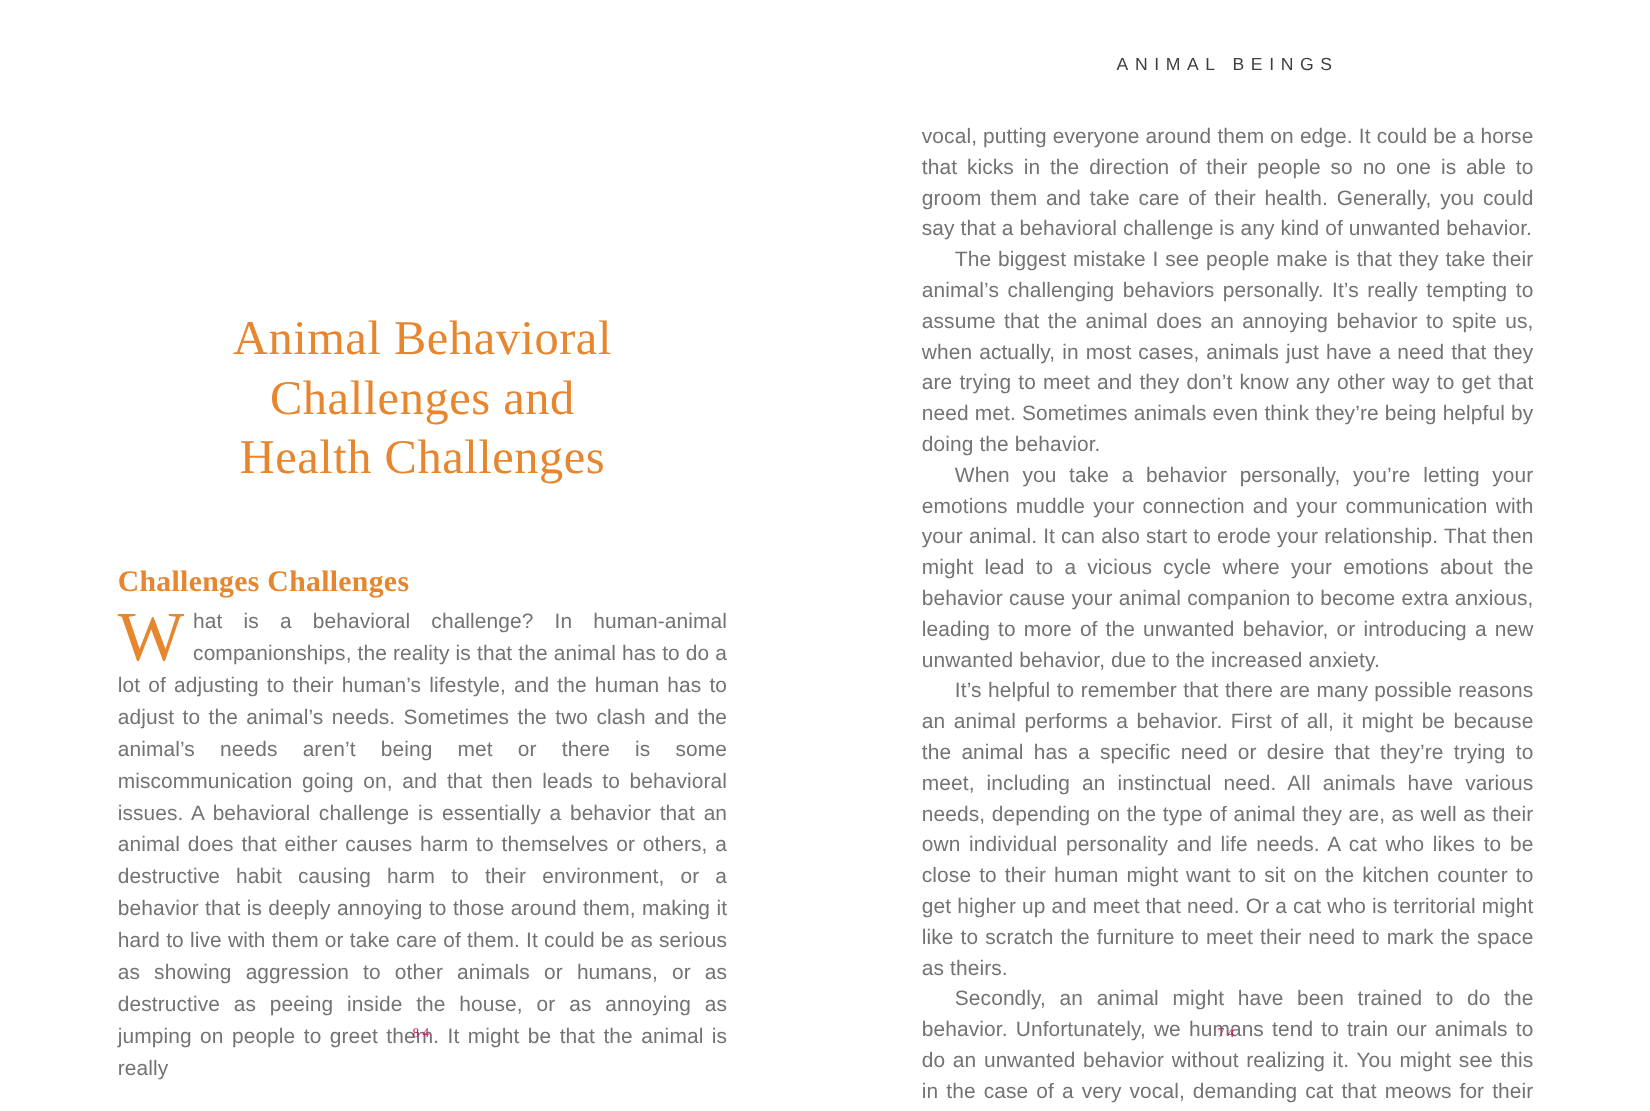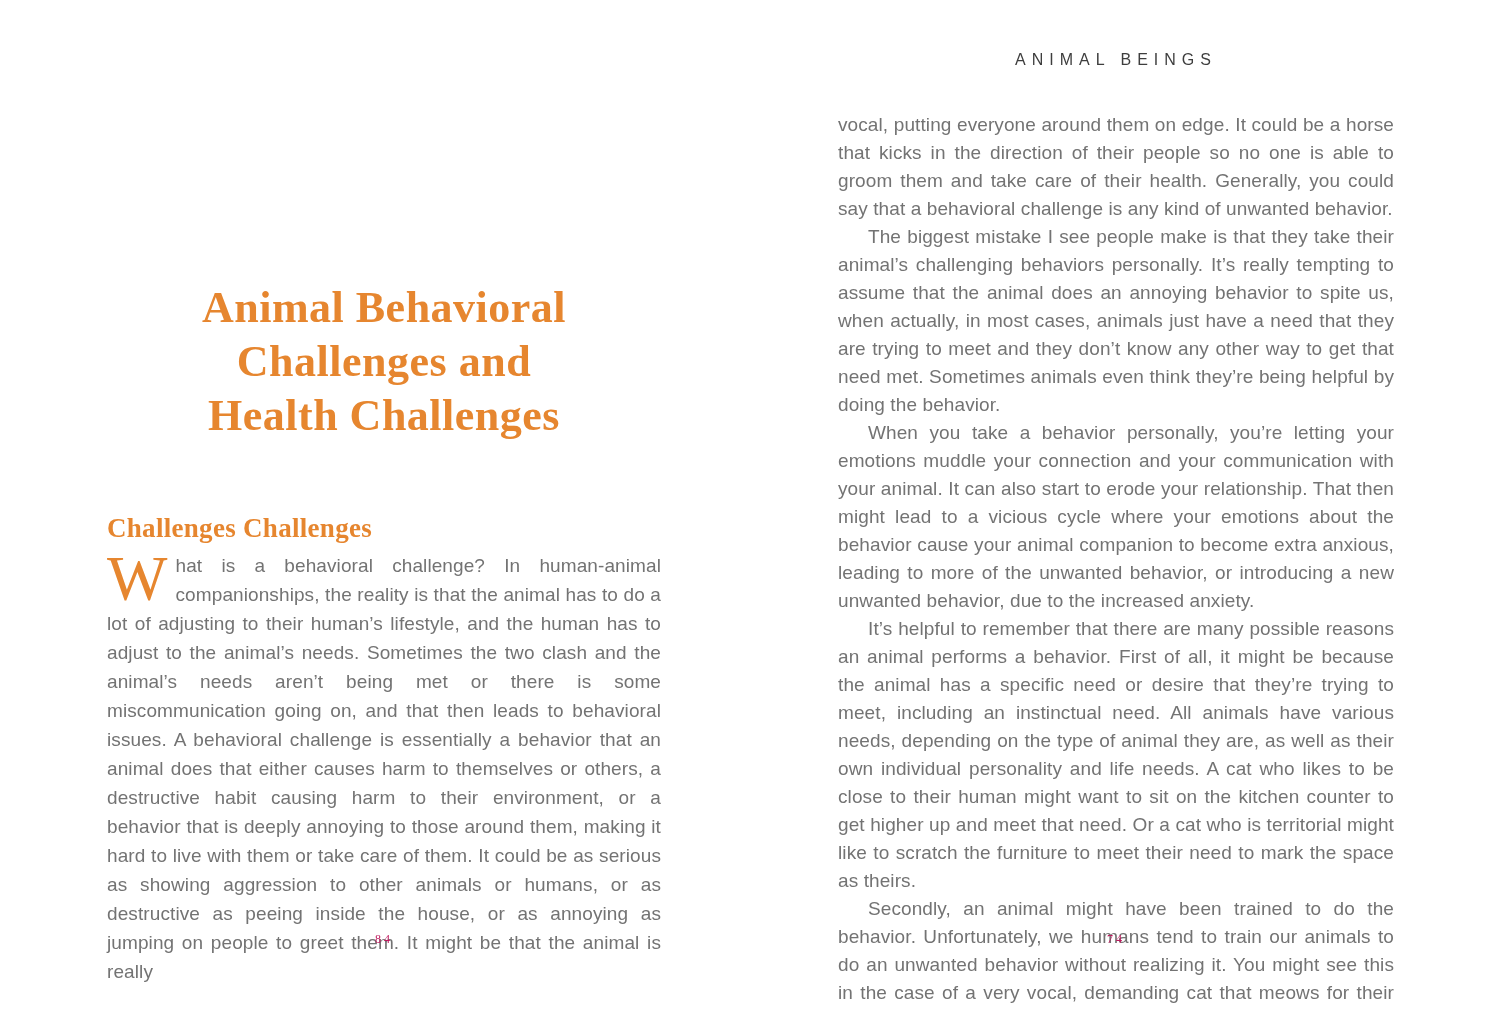--- a/index.html
+++ b/index.html
@@ -22,21 +22,21 @@
   .chapter-label{
     position:absolute;left:107px;top:214px;width:554px;
     text-align:center;
     font-family:"Liberation Serif",serif;
     font-size:20px;letter-spacing:4px;color:var(--ink);
   }
   .chapter-title{
     position:absolute;left:77px;top:281px;width:614px;margin:0;
     text-align:center;
     font-family:"Liberation Serif",serif;
-    font-weight:700;
+    font-weight:400;
     font-size:44px;line-height:54px;
     color:var(--orange);
     letter-spacing:0.5px;
   }
   .title-line{display:block;}
   .section-heading{
     position:absolute;left:107px;top:512px;margin:0;
     font-family:"Liberation Serif",serif;
     font-weight:700;
     font-size:27px;line-height:32px;

